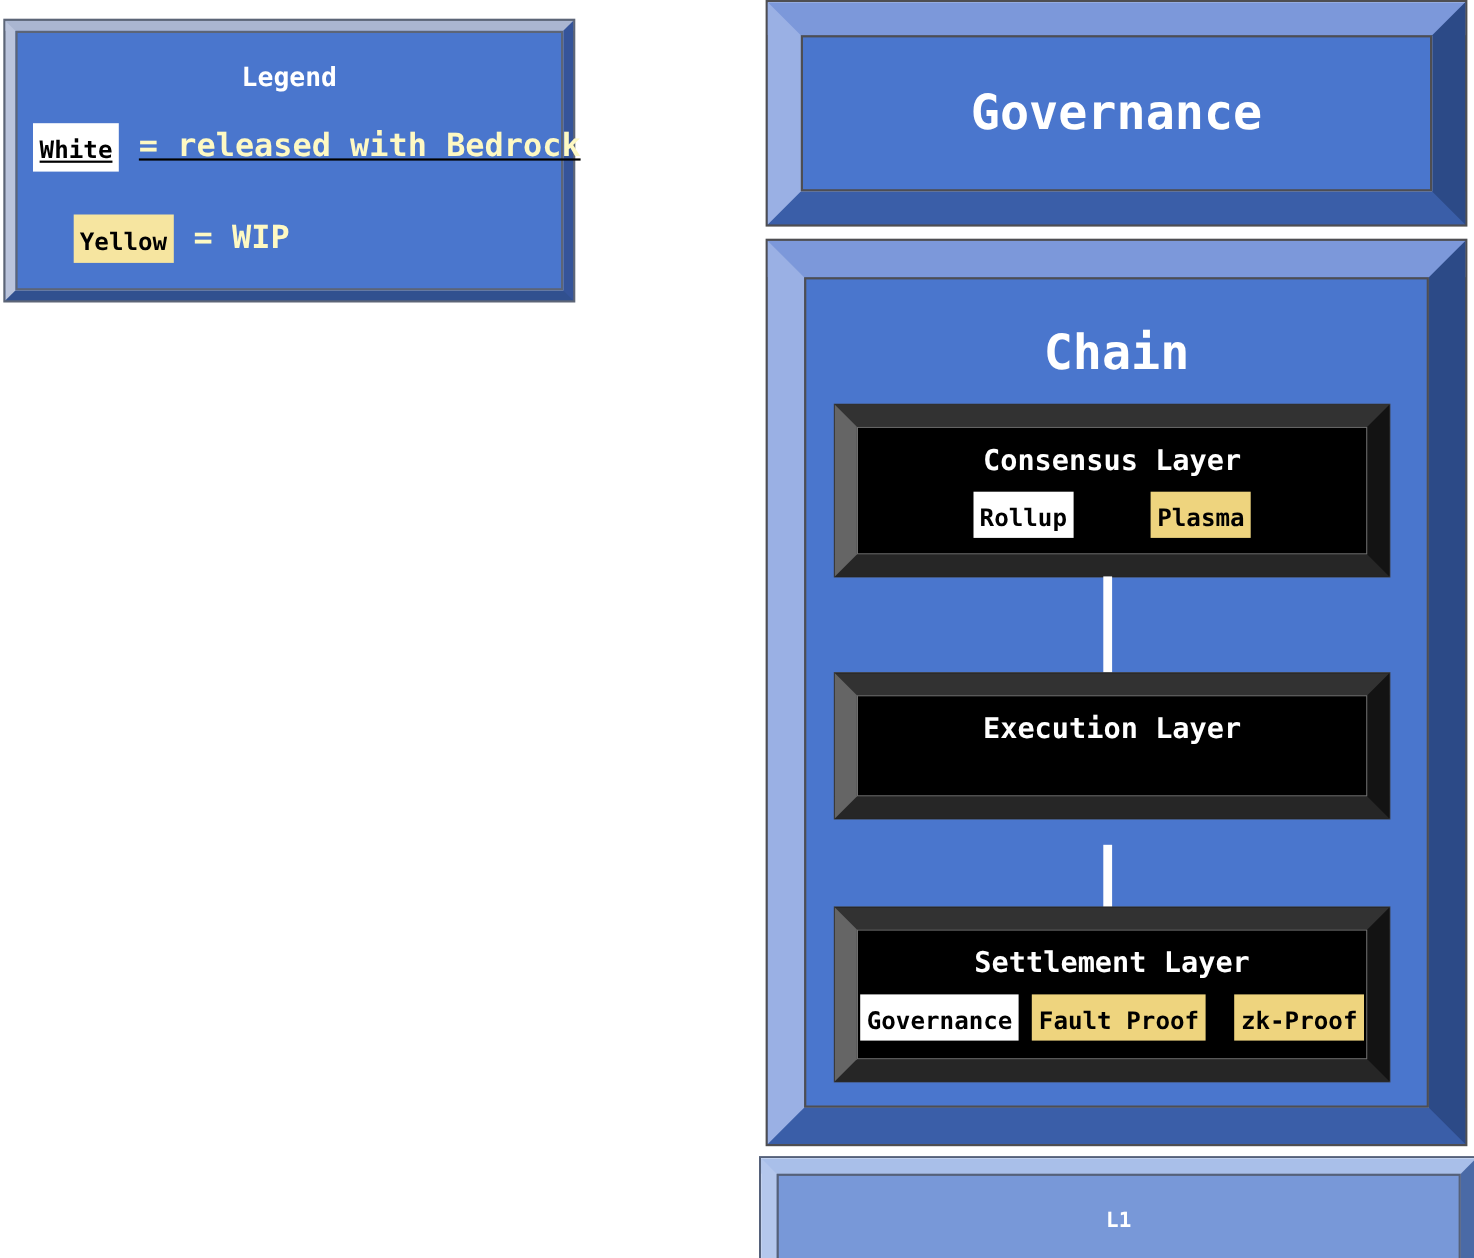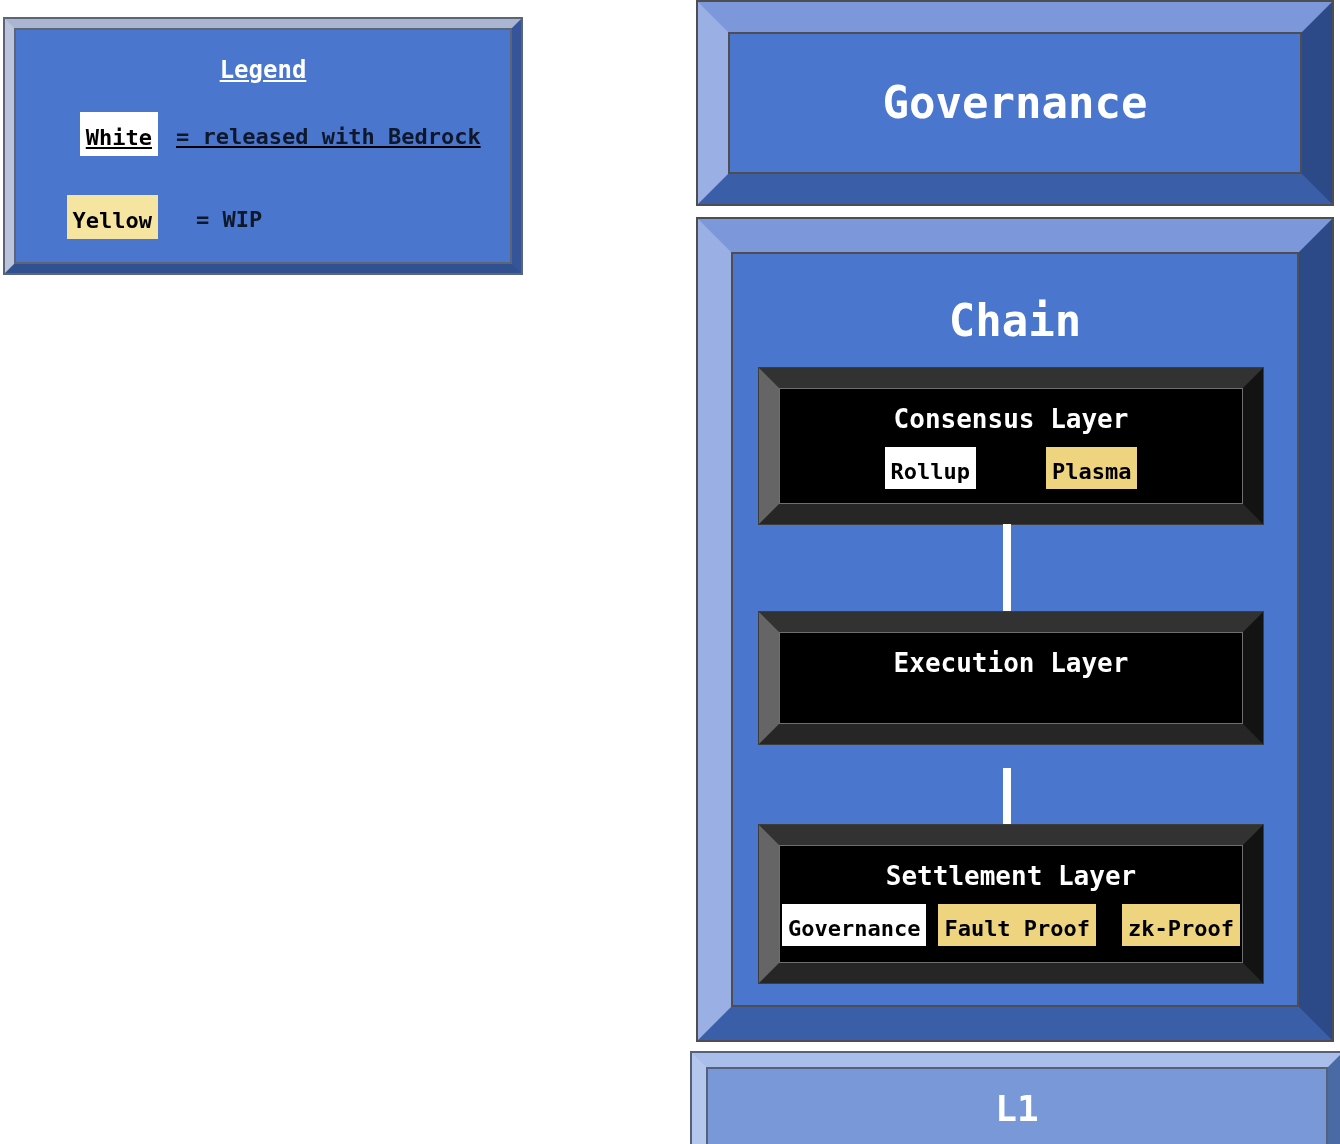--- a/index.html
+++ b/index.html
@@ -46,38 +46,37 @@
     display: flex;
     flex-direction: column;
     align-items: stretch;
   }
   .legend-title {
     margin-top: 26px;
     text-align: center;
     color: #ffffff;
     font-size: 24px;
     line-height: 28px;
-    text-decoration: underline;
   }
   .legend-row {
     display: flex;
     align-items: flex-end;
     margin-left: 14px;
   }
   .legend-row.first { margin-top: 28px; text-decoration: underline; }
-  .legend-row.second { margin-top: 39px; gap: 20px; }
+  .legend-row.second { margin-top: 39px; }
   .legend-chip-col {
     width: 128px;
     display: flex;
     justify-content: flex-end;
   }
   .legend-desc {
     margin-left: 18px;
-    color: #0f172a;
-    font-size: 22px;
+    color: #fef9c3;
+    font-size: 29px;
     padding-bottom: 7px;
     white-space: nowrap;
   }
 
   
   .chip {
     display: inline-flex;
     align-items: flex-end;
     justify-content: center;
     height: 44px;
@@ -189,21 +188,21 @@
   }
   .l1 .face {
     background: var(--l1-blue, #7898d8);
     border-color: #55617a;
     display: flex;
     align-items: center;
     justify-content: center;
   }
   .l1-label {
     color: #ffffff;
-    font-size: 36px;
+    font-size: 19px;
     line-height: 34px;
   }
 </style>
 </head>
 <body>
 
 <div class="bevel legend">
   <div class="face">
     <div class="legend-title">Legend</div>
     <div class="legend-row first">

